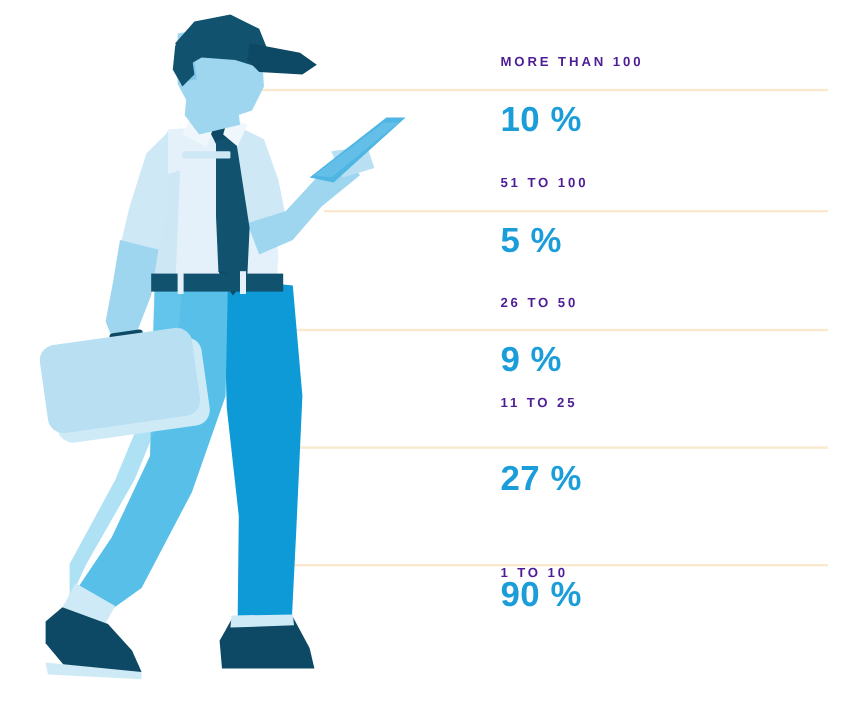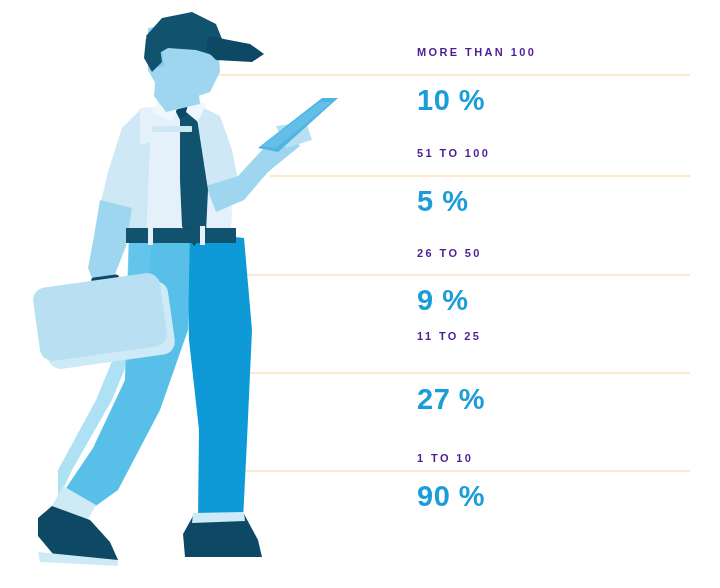--- a/index.html
+++ b/index.html
@@ -91,21 +91,21 @@
       <div class="stat-value" style="top:284px;">9 %</div>
     </div>
 
     <div class="stat-row">
       <div class="stat-label" style="top:330px;">11 TO 25</div>
       <div class="stat-divider" style="top:372px; left:230px; width:460px;"></div>
       <div class="stat-value" style="top:383px;">27 %</div>
     </div>
 
     <div class="stat-row">
-      <div class="stat-label" style="top:452px;">1 TO 10</div>
+      <div class="stat-label" style="top:472px;">1 TO 10</div>
       <div class="stat-divider" style="top:470px; left:232px; width:458px;"></div>
       <div class="stat-value" style="top:480px;">90 %</div>
     </div>
 
   </div>
 
   <svg id="illustration" viewBox="0 0 360 588" xmlns="http://www.w3.org/2000/svg">
 
     <path d="M186,232 L244,238 L252,330 L247,440 L243,520 L198,521 L199,430 L189,340 Z" fill="#0d9ad6"></path>
 

